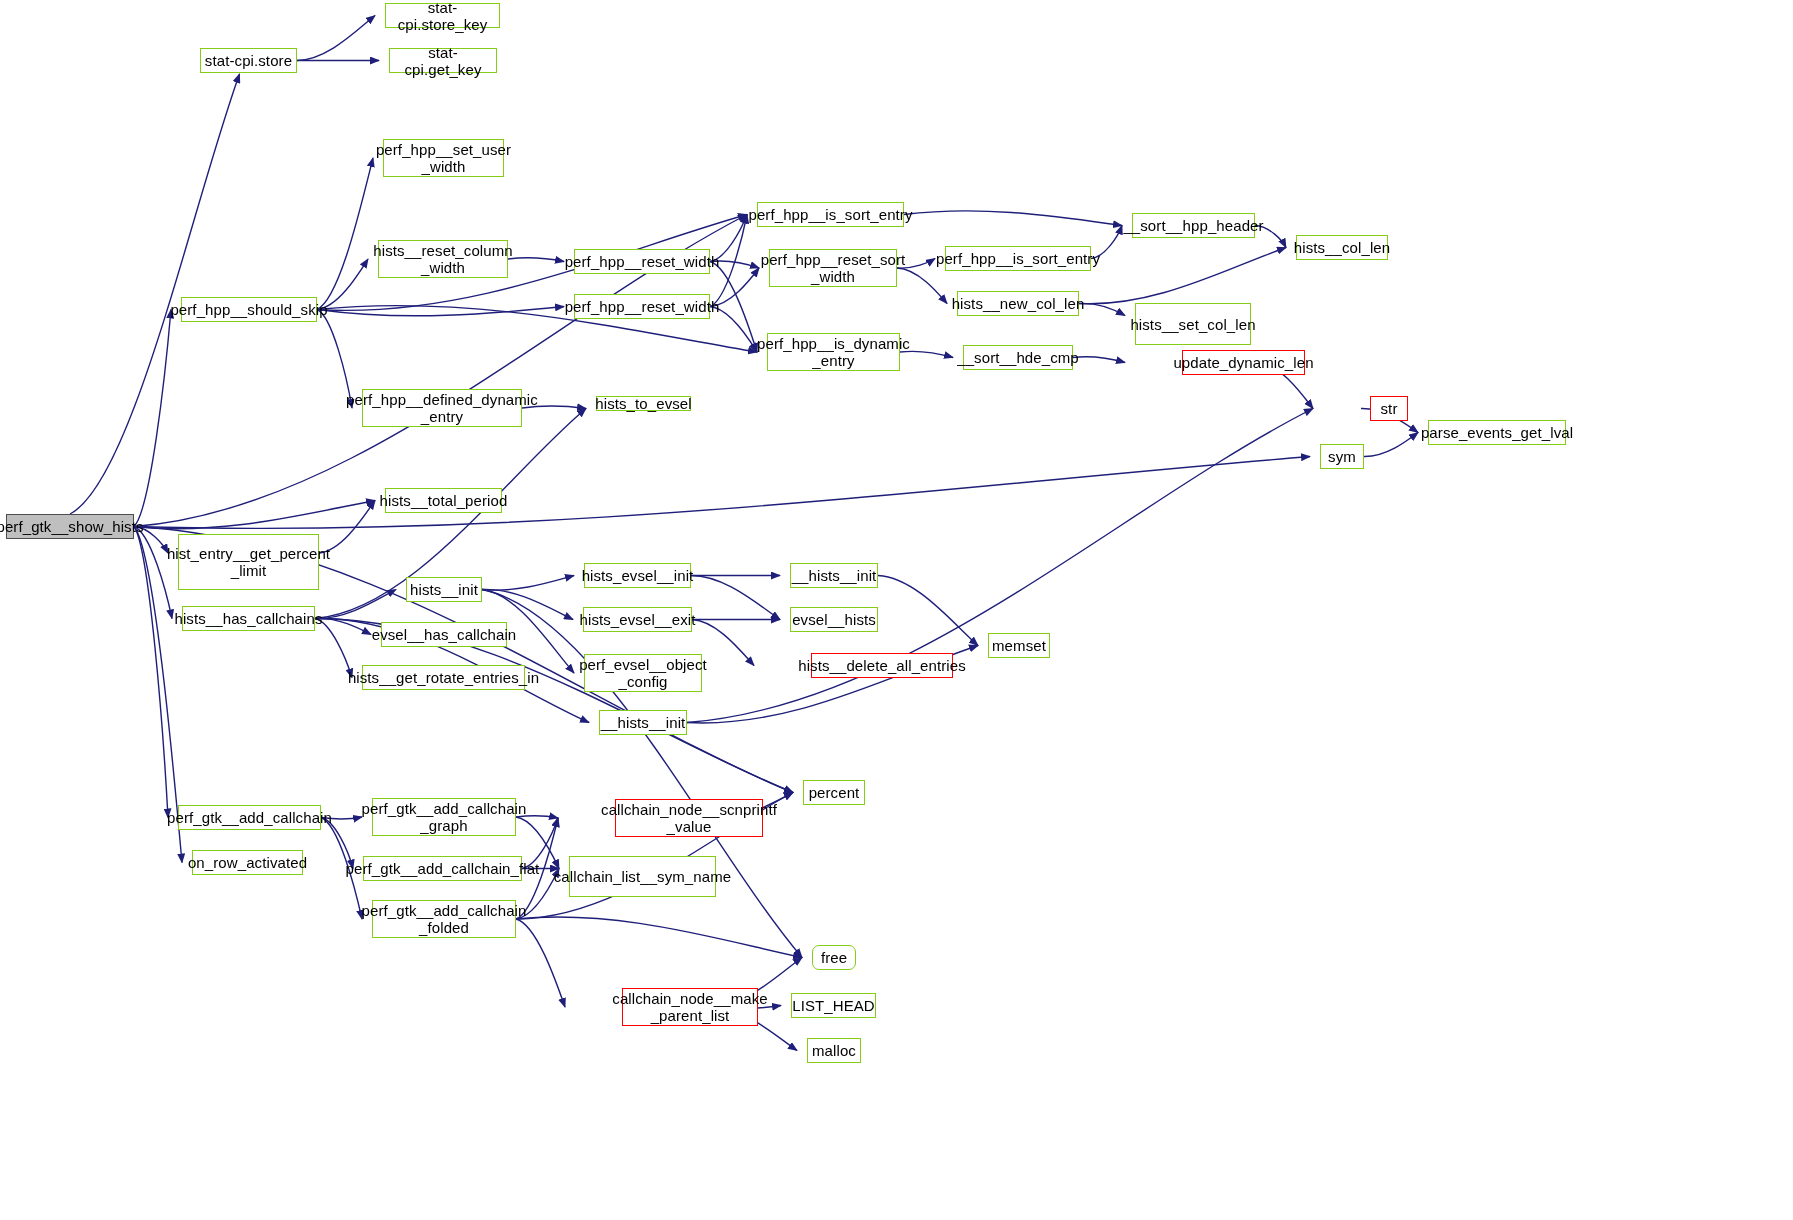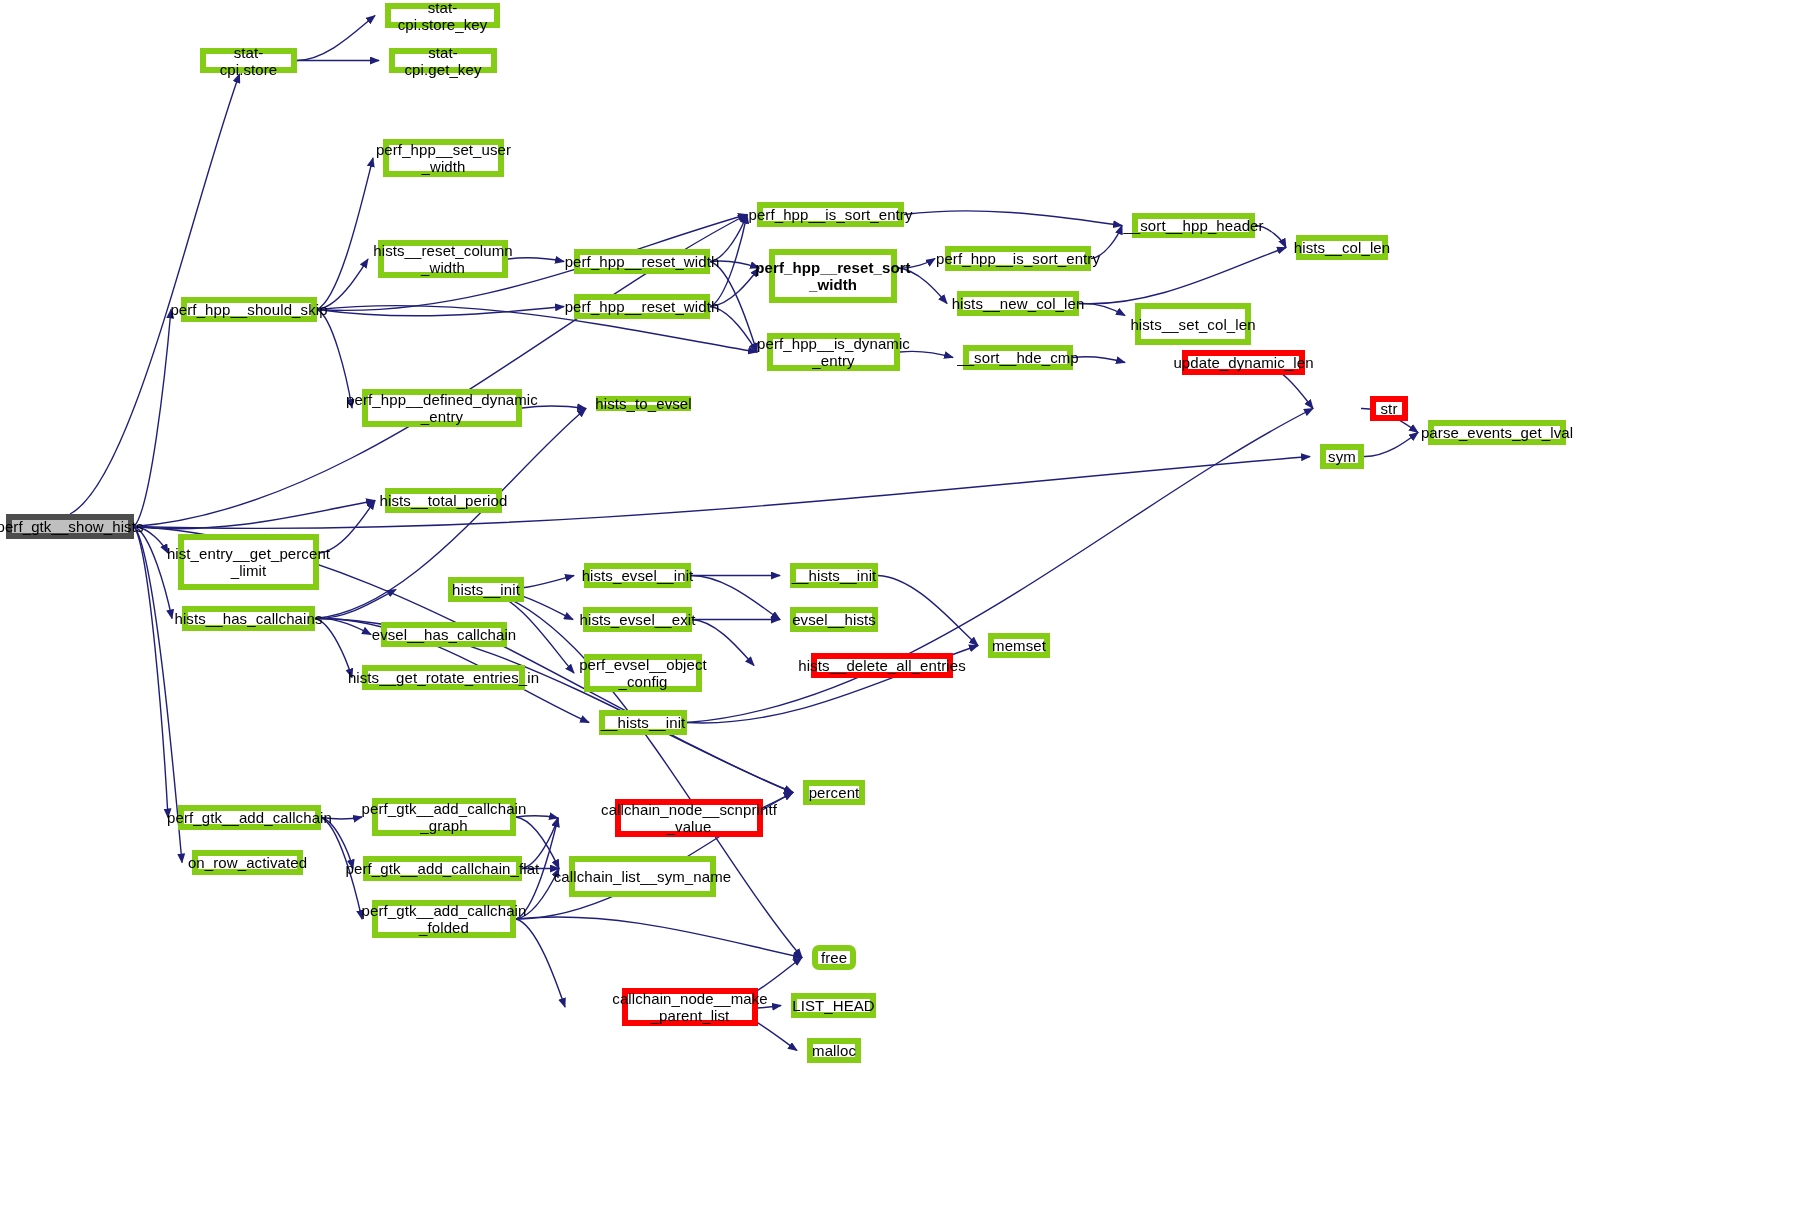--- a/index.html
+++ b/index.html
@@ -24,21 +24,21 @@
     pointer-events: none;
   }
   .node {
     position: absolute;
     box-sizing: border-box;
     display: flex;
     align-items: center;
     justify-content: center;
     text-align: center;
     background: #ffffff;
-    border: 6px solid #84cc16;
+    border: 1px solid #84cc16;
     color: #000000;
     font-size: 15px;
     line-height: 17px;
     letter-spacing: 0.1px;
     white-space: pre-line;
     z-index: 5;
   }
   .node.red {
     border-color: #ff0000;
     margin-left: 47px;
@@ -139,42 +139,42 @@
       <div class="node" style="left: 385px; top: 3px; width: 115px; height: 25px;">stat-cpi.store_key</div>
       <div class="node" style="left: 389px; top: 48px; width: 108px; height: 25px;">stat-cpi.get_key</div>
       <div class="node" style="left: 383px; top: 139px; width: 121px; height: 38px;">perf_hpp__set_user
 _width</div>
       <div class="node" style="left: 378px; top: 240px; width: 130px; height: 38px;">hists__reset_column
 _width</div>
       <div class="node" style="left: 181px; top: 297px; width: 136px; height: 25px;">perf_hpp__should_skip</div>
       <div class="node" style="left: 574px; top: 249px; width: 136px; height: 25px;">perf_hpp__reset_width</div>
       <div class="node" style="left: 574px; top: 294px; width: 136px; height: 25px;">perf_hpp__reset_width</div>
       <div class="node" style="left: 757px; top: 202px; width: 147px; height: 25px;">perf_hpp__is_sort_entry</div>
-      <div class="node" style="left: 769px; top: 249px; width: 128px; height: 54px; font-weight: bold;">perf_hpp__reset_sort
+      <div class="node" style="left: 769px; top: 249px; width: 128px; height: 38px;">perf_hpp__reset_sort
 _width</div>
       <div class="node" style="left: 767px; top: 333px; width: 133px; height: 38px;">perf_hpp__is_dynamic
 _entry</div>
       <div class="node" style="left: 945px; top: 246px; width: 146px; height: 25px;">perf_hpp__is_sort_entry</div>
       <div class="node" style="left: 957px; top: 291px; width: 122px; height: 25px;">hists__new_col_len</div>
       <div class="node" style="left: 1132px; top: 213px; width: 123px; height: 25px;">__sort__hpp_header</div>
       <div class="node" style="left: 1135px; top: 303px; width: 116px; height: 42px;">hists__set_col_len</div>
       <div class="node" style="left: 1296px; top: 235px; width: 92px; height: 25px;">hists__col_len</div>
       <div class="node" style="left: 963px; top: 345px; width: 110px; height: 25px;">__sort__hde_cmp</div>
       <div class="node red" style="left: 1135px; top: 350px; width: 123px; height: 25px;">update_dynamic_len</div>
       <div class="node red" style="left: 1323px; top: 396px; width: 38px; height: 25px;">str</div>
       <div class="node" style="left: 1320px; top: 444px; width: 44px; height: 25px;">sym</div>
       <div class="node" style="left: 1428px; top: 420px; width: 138px; height: 25px;">parse_events_get_lval</div>
       <div class="node" style="left: 362px; top: 389px; width: 160px; height: 38px;">perf_hpp__defined_dynamic
 _entry</div>
       <div class="node" style="left: 596px; top: 396px; width: 95px; height: 15px;">hists_to_evsel</div>
       <div class="node" style="left: 385px; top: 488px; width: 117px; height: 25px;">hists__total_period</div>
       <div class="node" style="left: 178px; top: 534px; width: 141px; height: 56px;">hist_entry__get_percent
 _limit</div>
       <div class="node" style="left: 182px; top: 606px; width: 133px; height: 25px;">hists__has_callchains</div>
-      <div class="node" style="left: 406px; top: 577px; width: 76px; height: 25px; margin-left: 42px;">hists__init</div>
+      <div class="node" style="left: 406px; top: 577px; width: 76px; height: 25px;">hists__init</div>
       <div class="node" style="left: 381px; top: 622px; width: 126px; height: 25px;">evsel__has_callchain</div>
       <div class="node" style="left: 362px; top: 665px; width: 163px; height: 25px;">hists__get_rotate_entries_in</div>
       <div class="node" style="left: 584px; top: 563px; width: 107px; height: 25px;">hists_evsel__init</div>
       <div class="node" style="left: 583px; top: 607px; width: 109px; height: 25px;">hists_evsel__exit</div>
       <div class="node" style="left: 584px; top: 654px; width: 118px; height: 38px;">perf_evsel__object
 _config</div>
       <div class="node" style="left: 790px; top: 563px; width: 88px; height: 25px;">__hists__init</div>
       <div class="node" style="left: 790px; top: 607px; width: 88px; height: 25px;">evsel__hists</div>
       <div class="node red" style="left: 764px; top: 653px; width: 142px; height: 25px;">hists__delete_all_entries</div>
       <div class="node" style="left: 988px; top: 633px; width: 62px; height: 25px;">memset</div>

